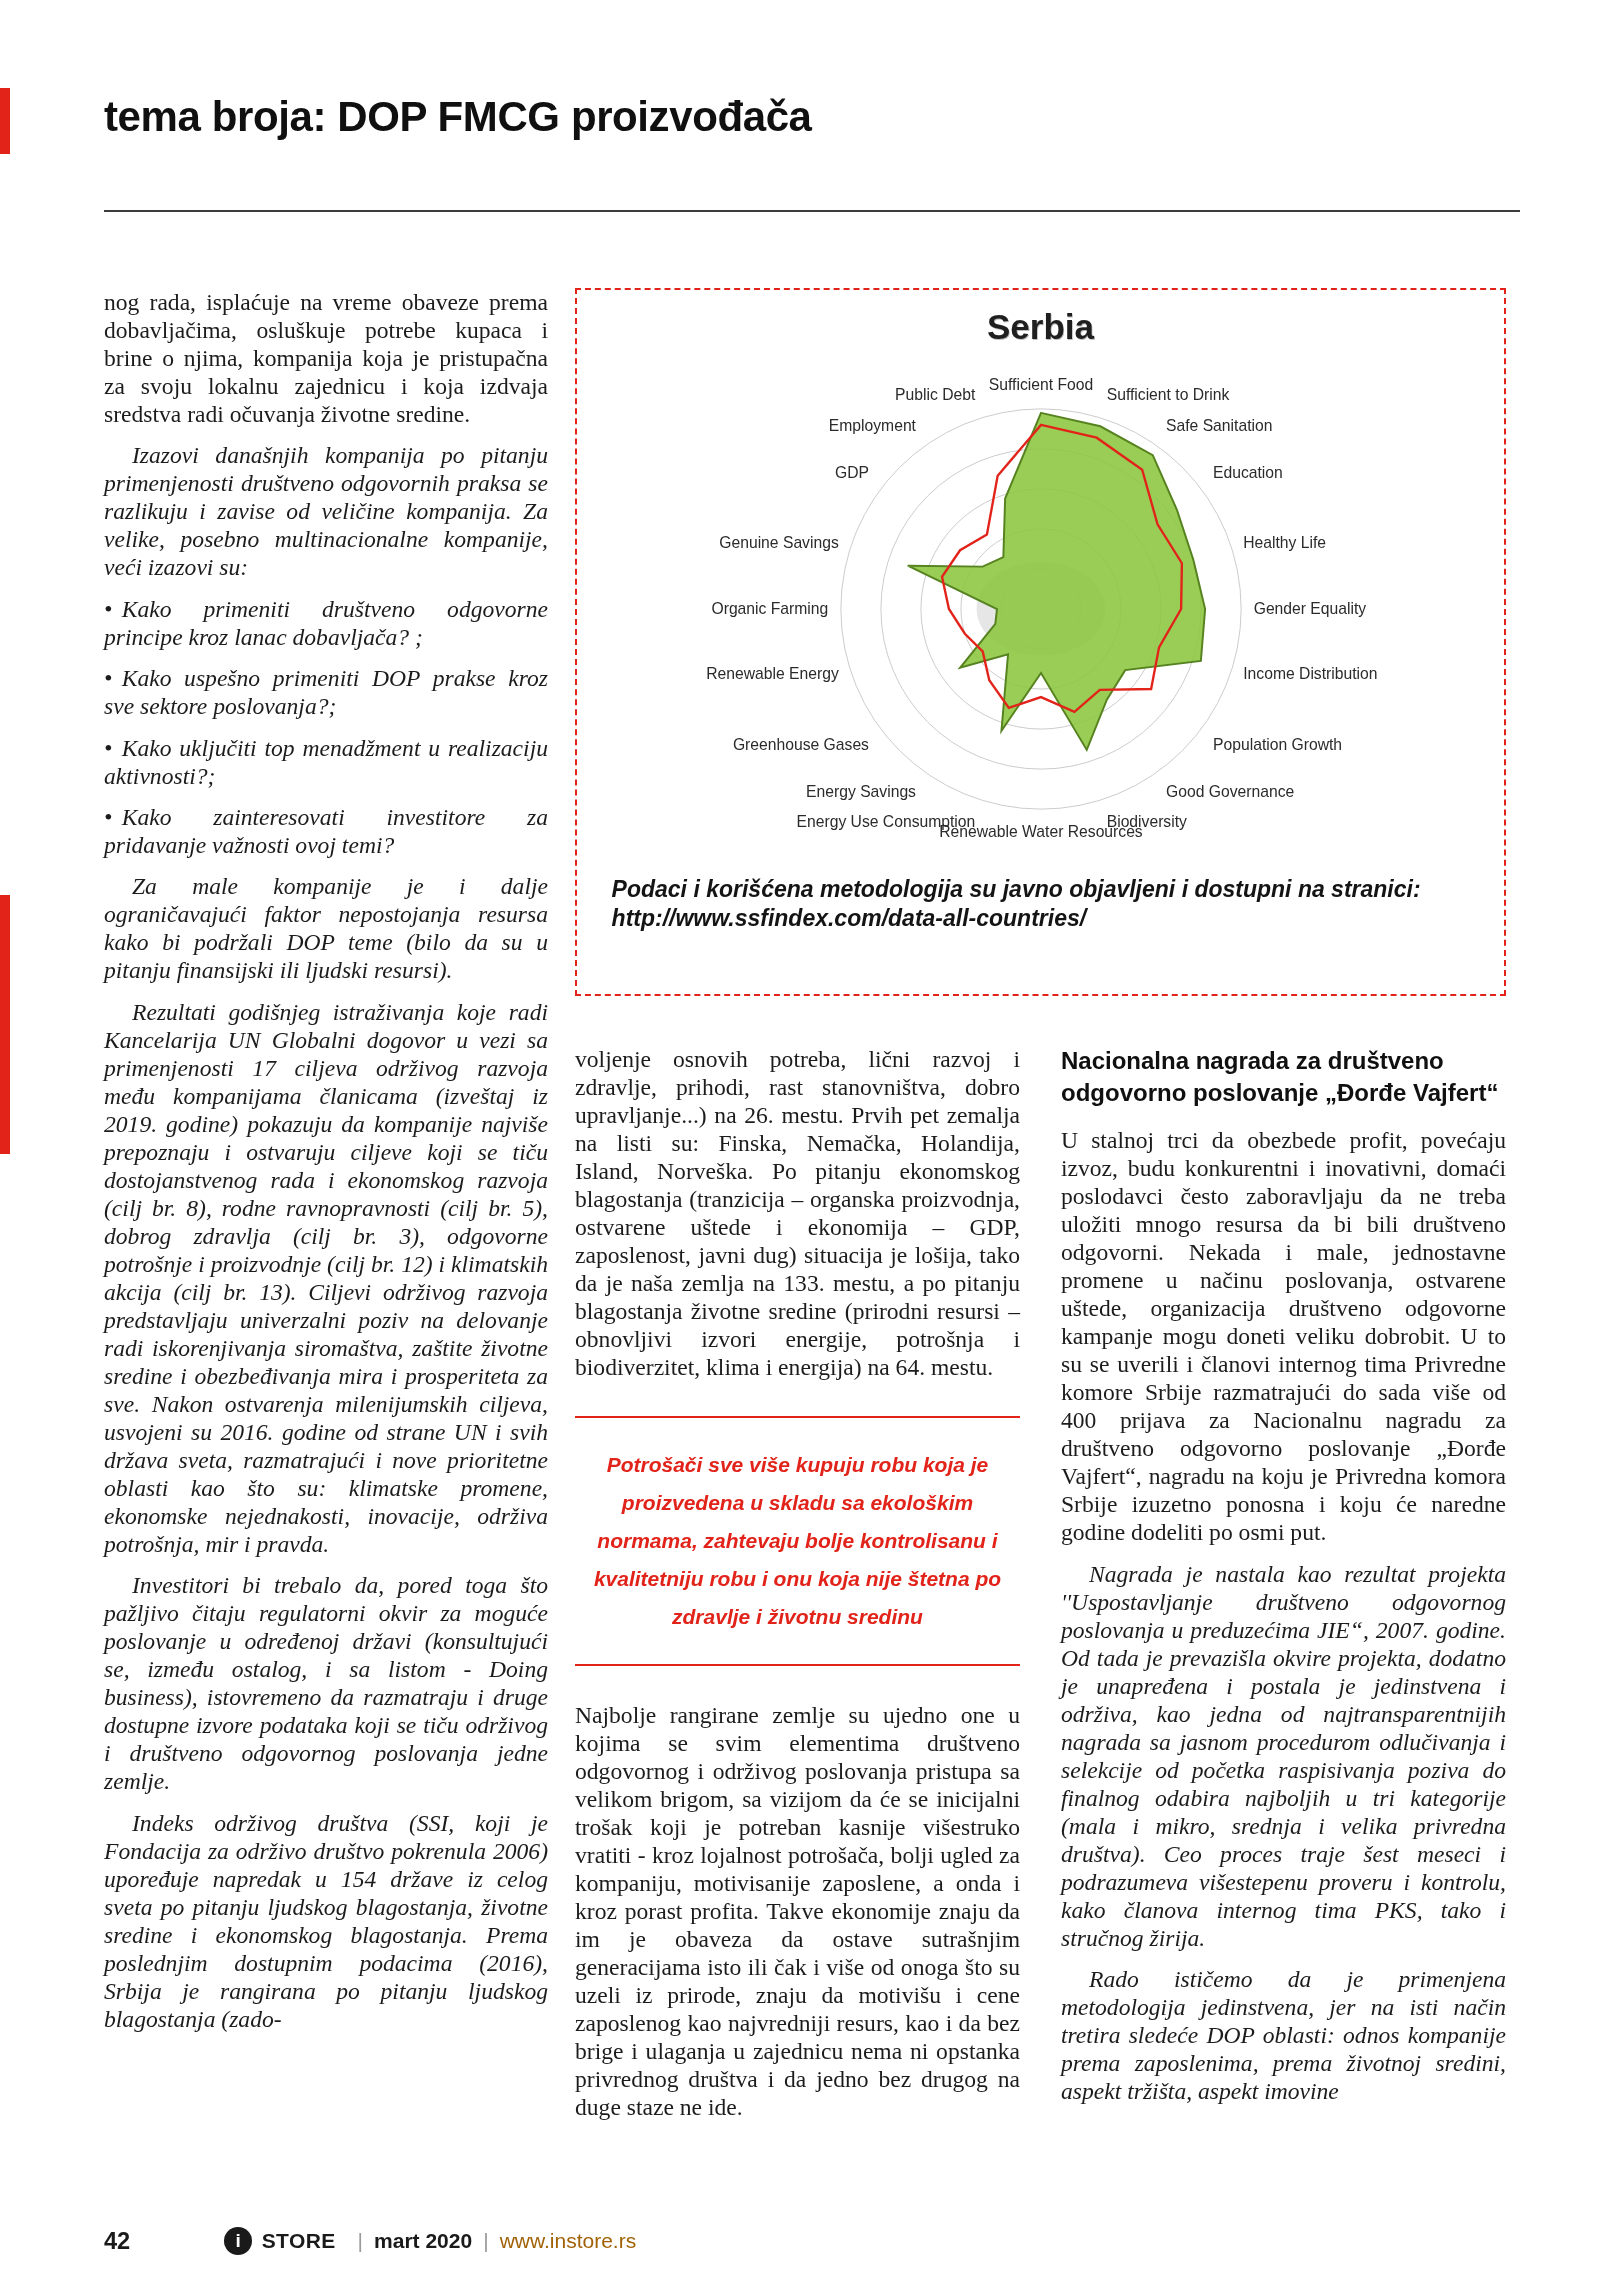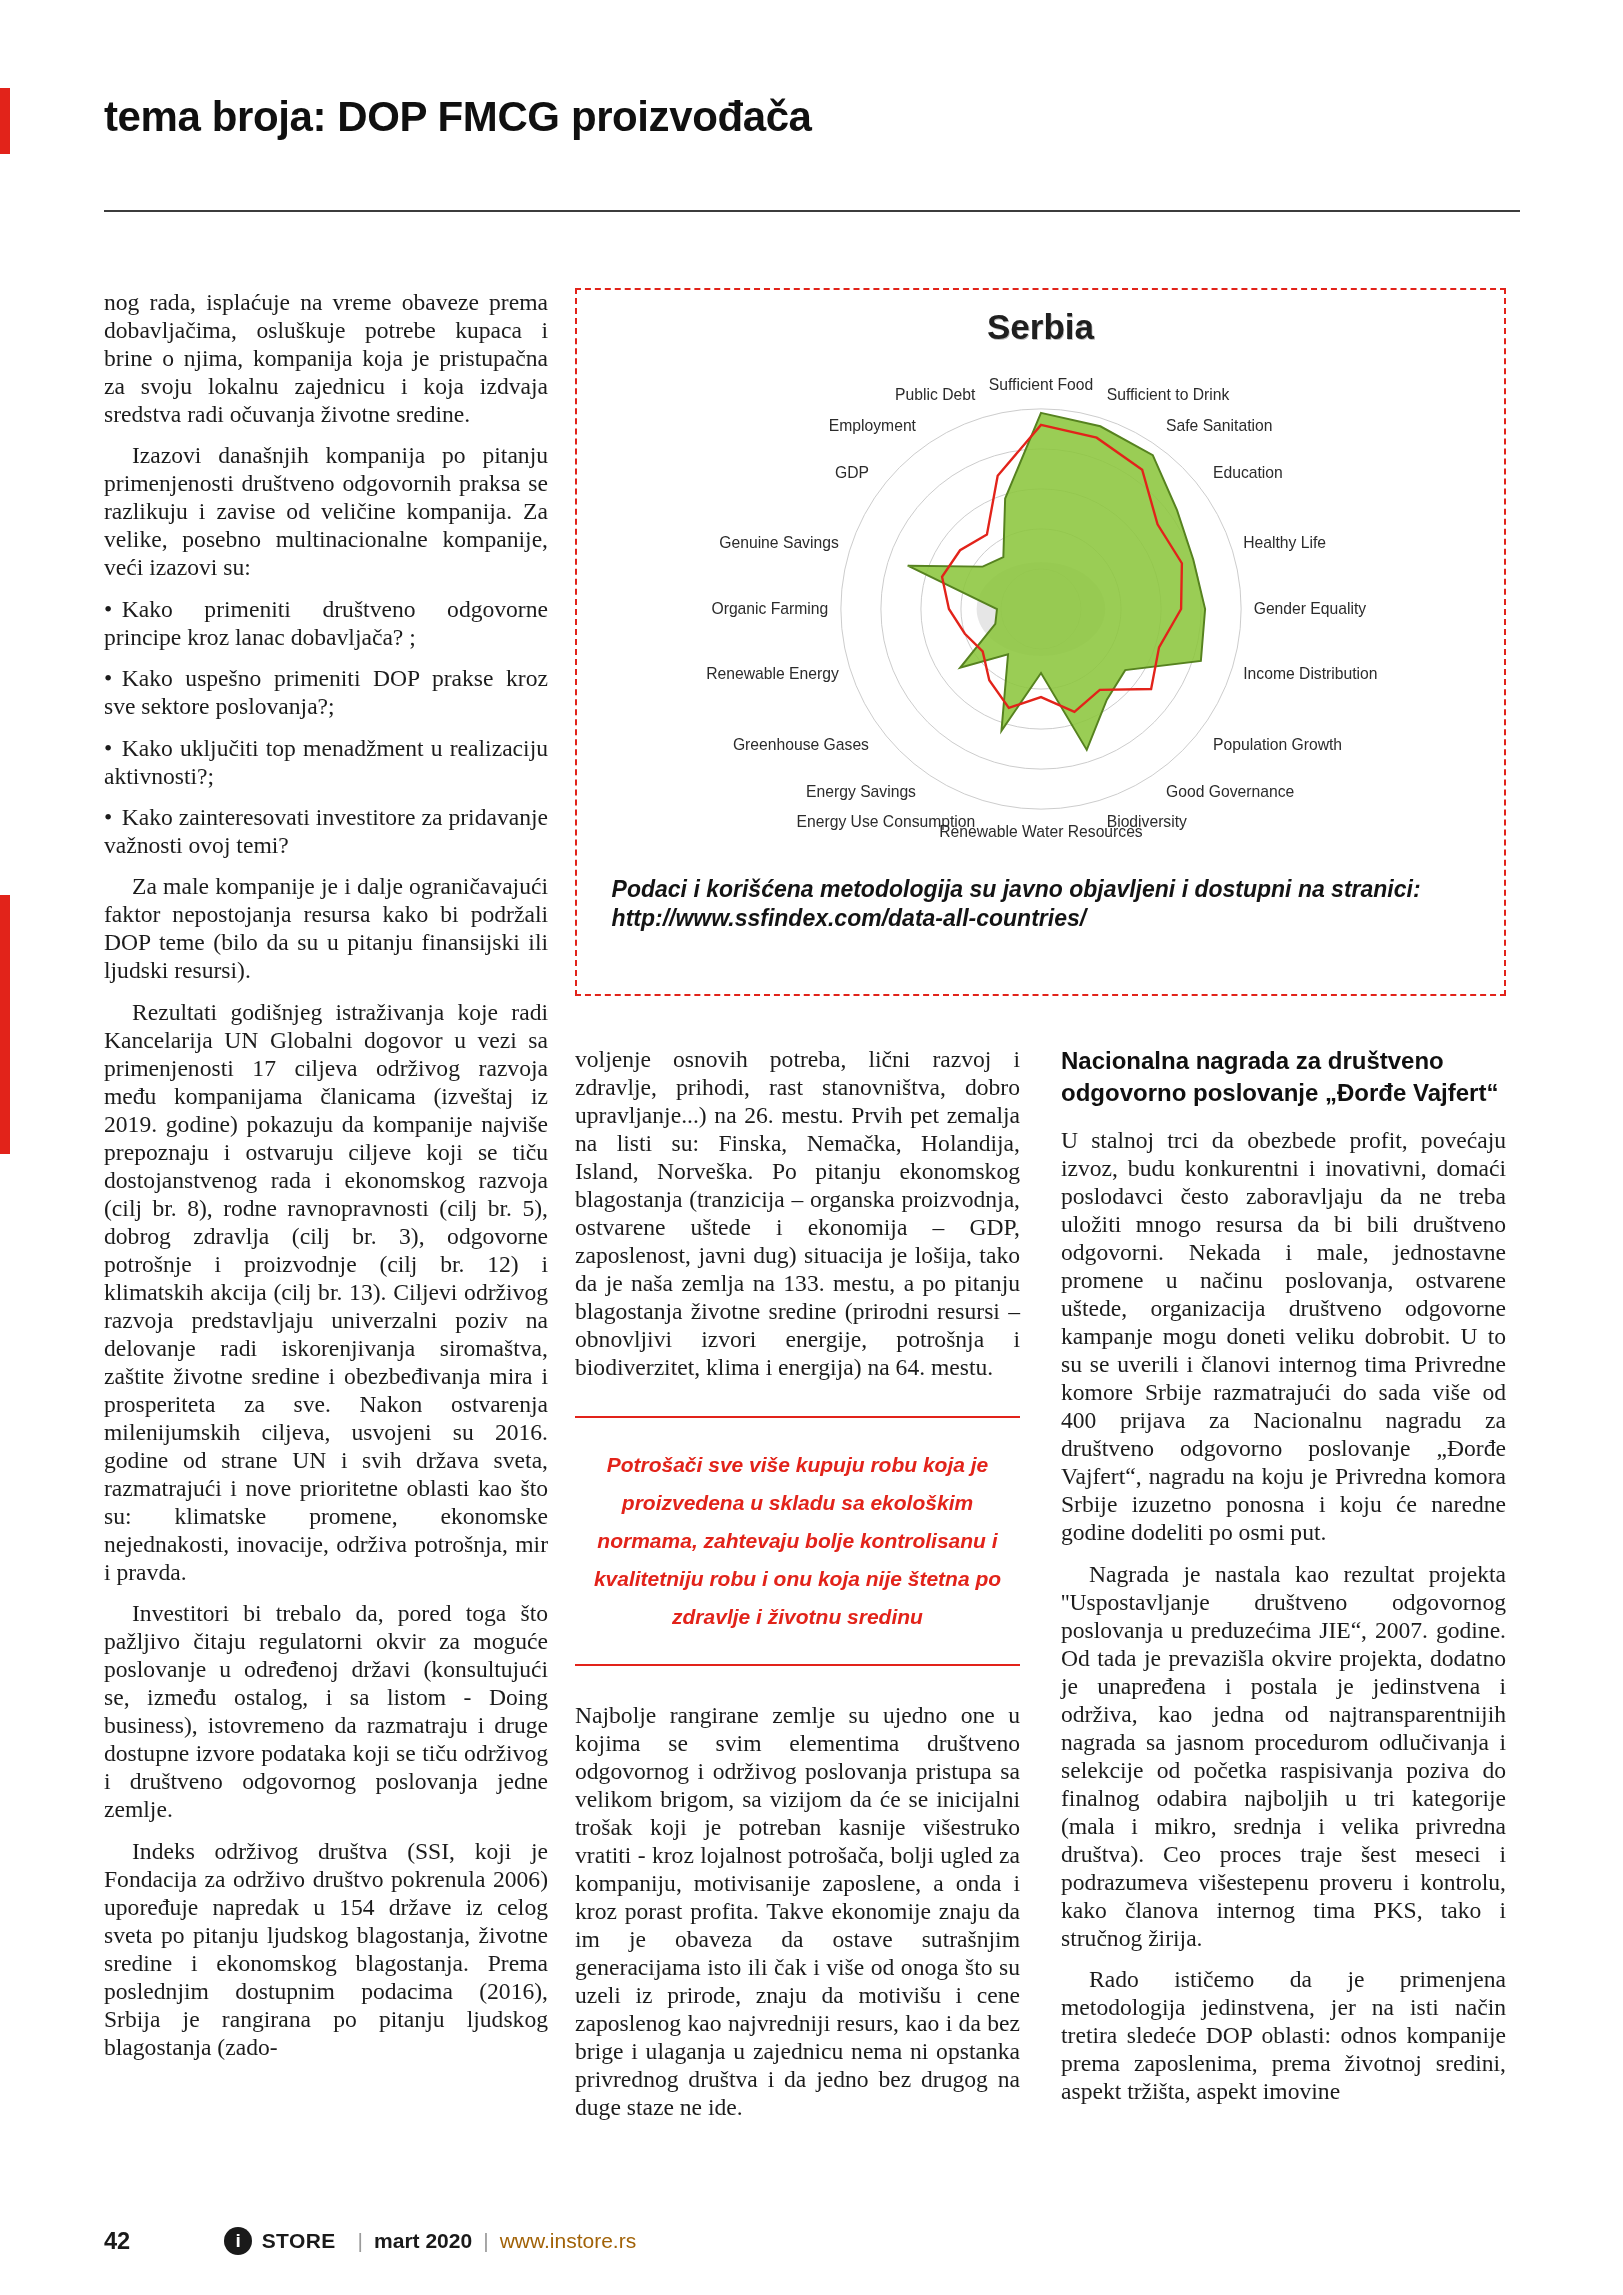--- a/index.html
+++ b/index.html
@@ -18,21 +18,21 @@
   .rule { position:absolute; top:210px; left:104px; width:1416px; height:2.4px; background:#3c3c3c; }
 
   
   .content { position:absolute; top:288px; left:104px; width:1416px; display:flex; gap:27px; }
   .col1 { width:444px; flex:none; }
   .right-wrap { width:931px; flex:none; }
   .two-cols { display:flex; gap:41px; margin-top:49px; }
   .col2, .col3 { width:445px; flex:none; }
 
   .col p { font-size:23.6px; line-height:28px; text-align:justify; hyphens:auto; }
-  .col p + p, .col .bullet { margin-top:13.4px; }
+  .col p + p, .col .bullet { margin-top:13.4px;font-style:italic; }
   .col p.ind { text-indent:28px; }
   .bullet { display:block; }
   .bullet .bm { margin-right:9.4px; }
 
   
   .chart-box { border:2.4px dashed #e2231a; padding:17.3px 23.6px 15.7px 23.6px; height:708px; }
   .chart-title { text-align:center; font-family:"Liberation Sans", sans-serif; font-weight:700;
                  font-size:35px; color:#1f1f1f; text-shadow:0.8px 0.8px 0 #bbb; }
   .radar { display:block; width:880px; height:518px; margin:3.1px auto 0 auto; }
   .axl { font:20px "Liberation Sans", sans-serif; fill:#2b2b2b; }

